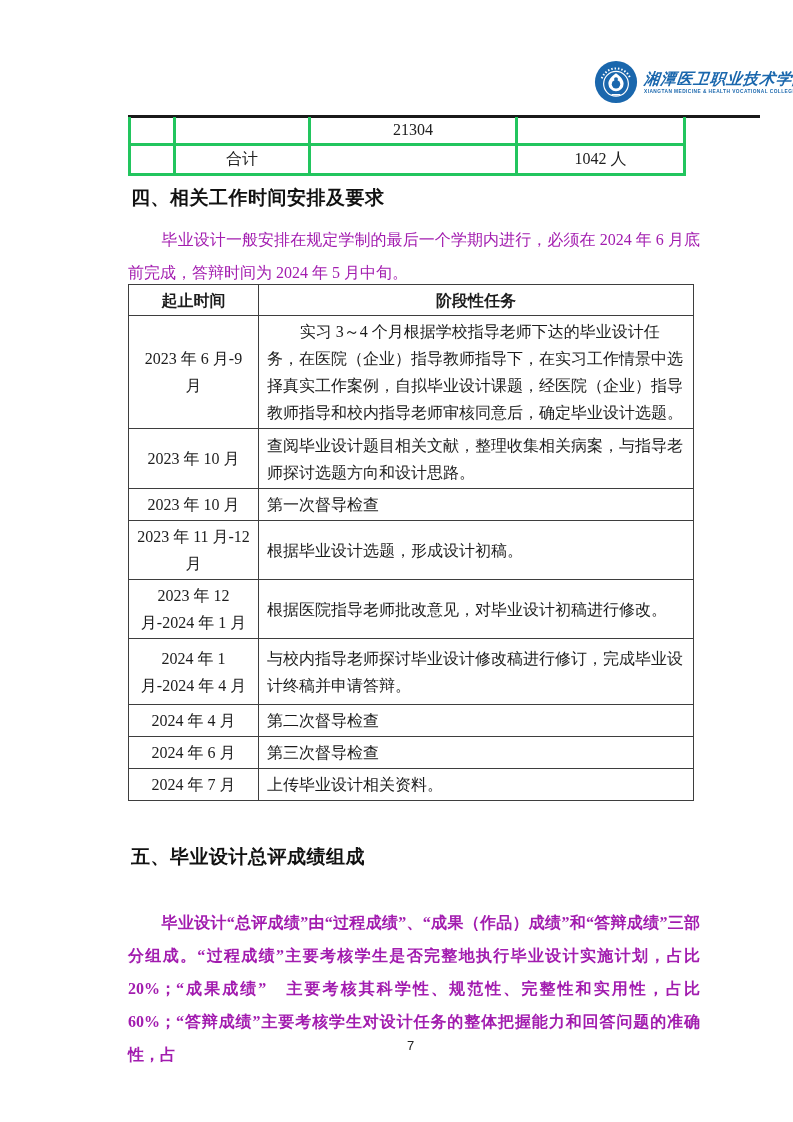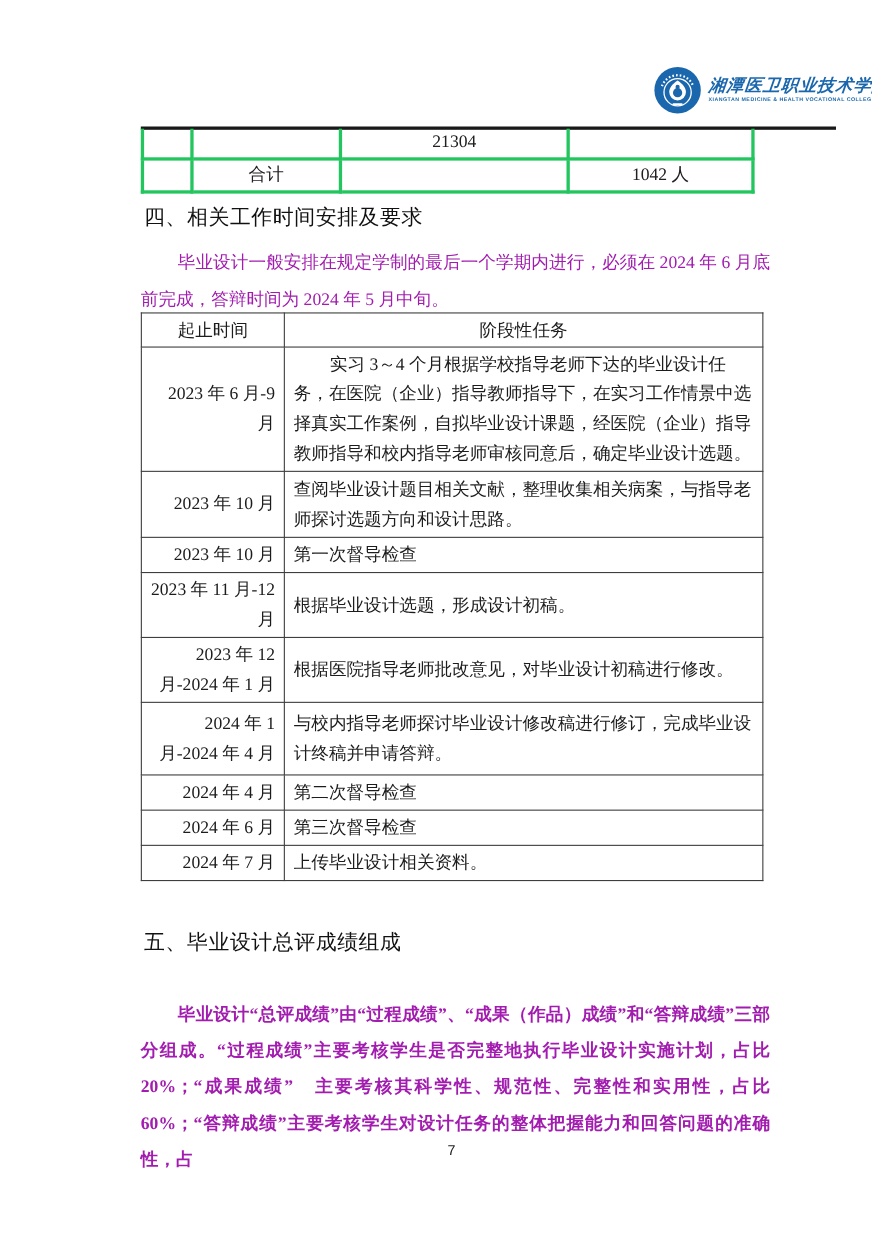--- a/index.html
+++ b/index.html
@@ -39,21 +39,21 @@
     border:3px solid #22c55e; text-align:center; vertical-align:middle;
     overflow:hidden; padding:1px 2px;
   }
   .top-table tr:first-child td { border-top:none; height:27px; }
   .top-table tr:last-child td  { height:30px; }
 
   
   .sec-heading {
     position:absolute; left:131px;
     font-family:"Liberation Sans","DejaVu Sans",sans-serif;
-    font-weight:normal; font-size:19px; color:#111; letter-spacing:0.5px;
+    font-weight:bold; font-size:19px; color:#111; letter-spacing:0.5px;
     white-space:nowrap;
   }
   .h4 { top:185px; }
   .h5 { top:844px; }
   .para {
     position:absolute; left:128px; width:572px;
     font-size:16px; line-height:32.5px; text-align:justify;
     text-indent:2.1em; color:#a21caf;
   }
   .para4 { top:224px; }
@@ -64,25 +64,25 @@
     position:absolute; left:128px; top:284px;
     border-collapse:collapse; table-layout:fixed;
     width:565px; font-size:16px; color:#1c1c1c;
   }
   .sched-table th, .sched-table td {
     border:1px solid #3e3e3e; vertical-align:middle;
     line-height:27px; padding:2px 8px;
   }
   .sched-table th {
     font-family:"Liberation Sans","DejaVu Sans",sans-serif;
-    font-weight:normal; text-align:center; height:31px; padding:1px 4px;
+    font-weight:bold; text-align:center; height:31px; padding:1px 4px;
   }
   .col-time { width:130px; }
   .col-task { width:435px; }
-  td.time { text-align:right; }
+  td.time { text-align:center; }
   td.task { text-align:left;margin-left:24px; }
   td.task.indent { text-indent:2.05em; }
   tr.r0 td { height:110px; }
   tr.r1 td { height:60px; }
   tr.r2 td, tr.r6 td, tr.r8 td, tr.r9 td { height:30px; }
   tr.r3 td { height:52px; }
   tr.r4 td { height:57px; }
   tr.r5 td { height:66px; }
   tr.r7 td { height:57px; }
 

